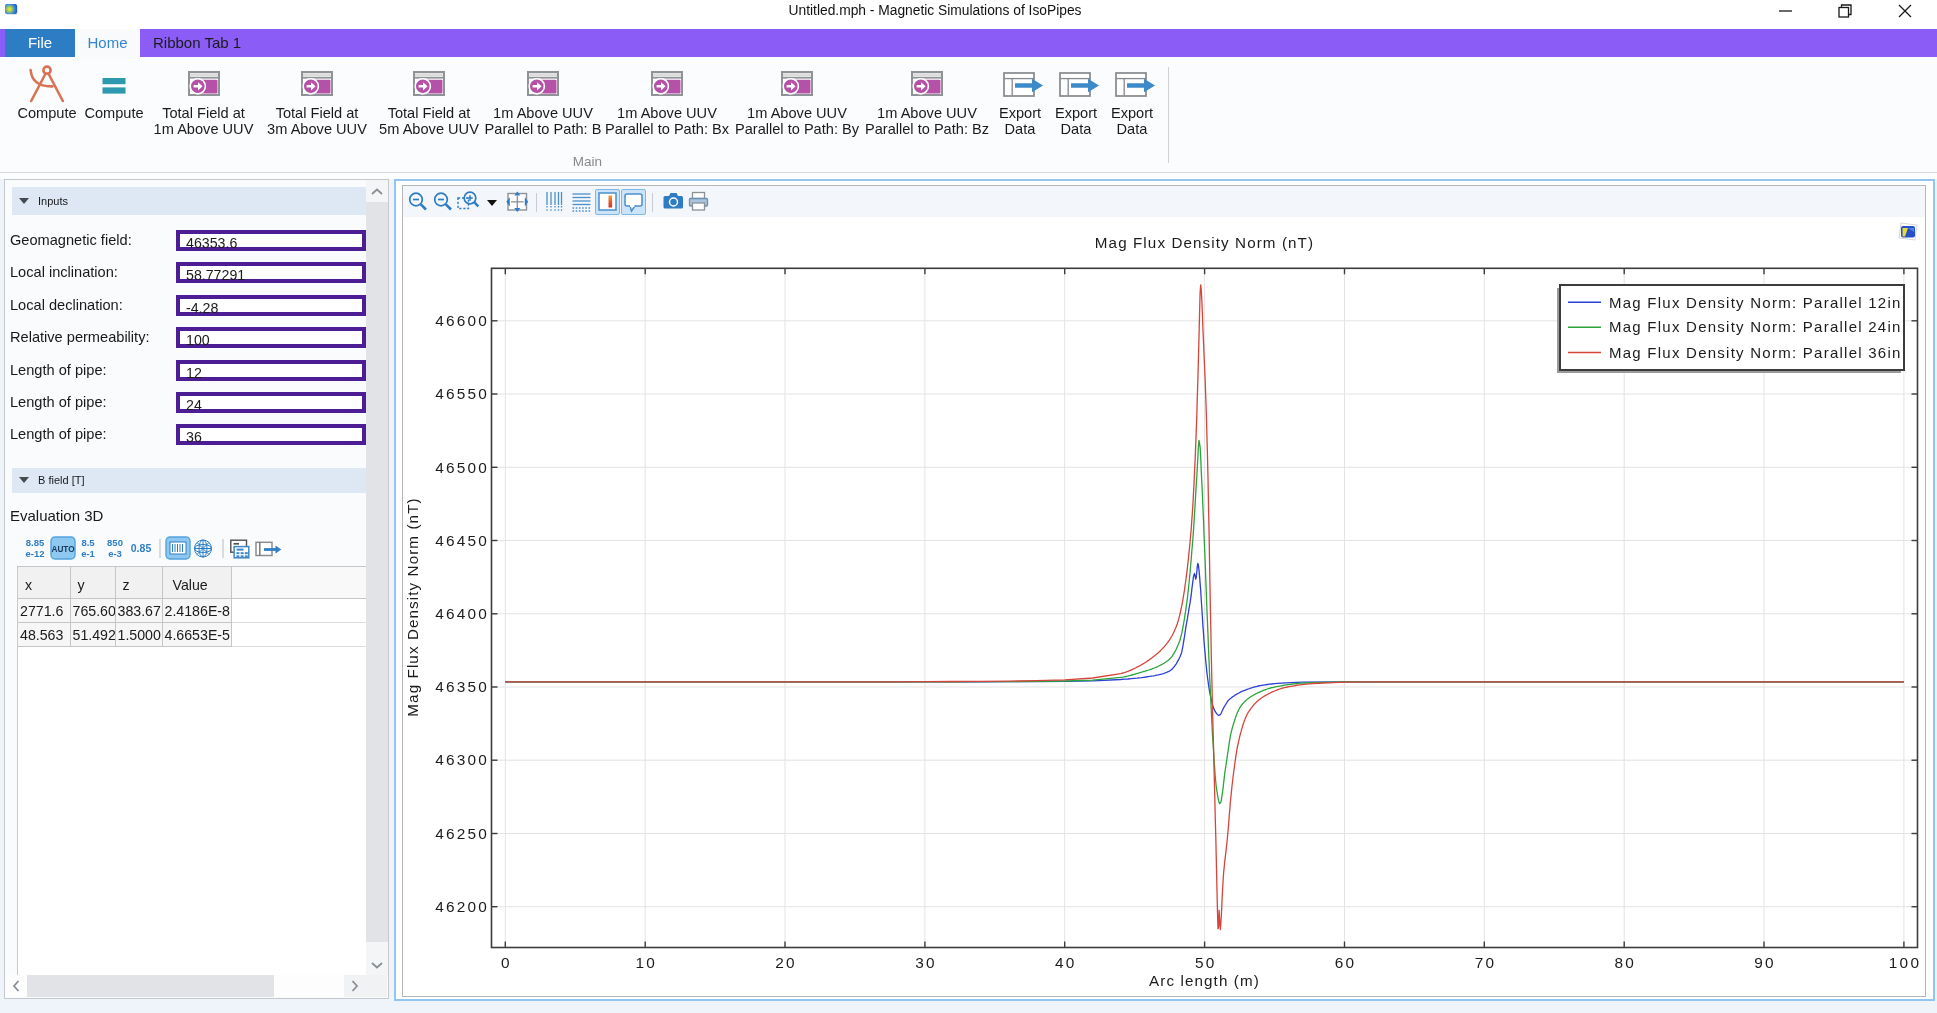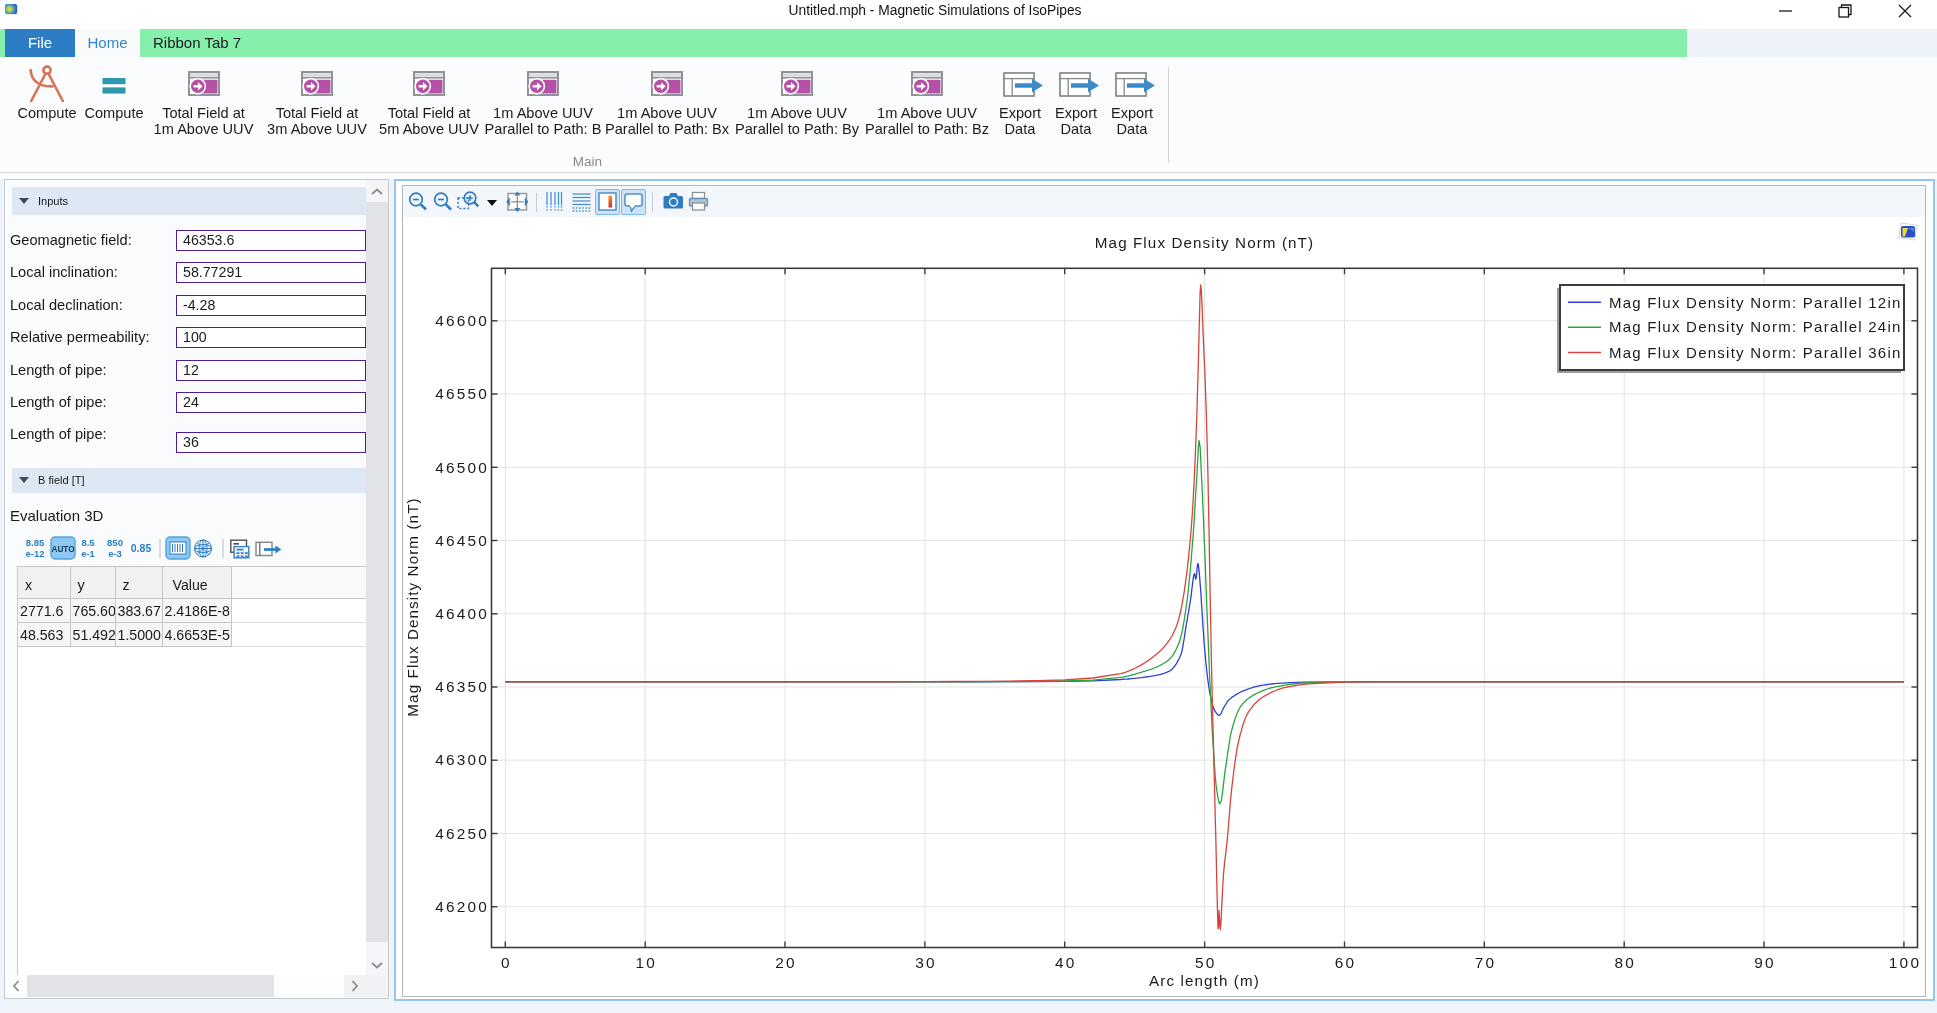--- a/index.html
+++ b/index.html
@@ -9,42 +9,42 @@
 
 
 #titlebar { left:0; top:0; width:1937px; height:29px; background:#ffffff; }
 #apptitle { left:0; top:3px; width:1870px; text-align:center; font-size:13.8px; color:#121212; }
 #appicon { left:5px; top:4px; width:12px; height:10px; border-radius:2px;
   background:radial-gradient(circle at 38% 52%, #f6e23a 0%, #b8d53a 22%, #3a8fd8 55%, #1a3bb0 95%); box-shadow:1px 1px 0 0 #dfe3e8; }
 .wbtn { top:4px; width:14px; height:14px; }
 svg.wctl { display:block; }
 
 
-#tabrow { left:0; top:29px; width:1687px; height:28px; background:#86efac; }
+#tabrow { left:0; top:29px; width:1937px; height:28px; background:#8b5cf6; }
 #tab-file { left:5px; top:0; width:70px; height:28px; background:#2d7dc4; color:#fff; font-size:15px; text-align:center; line-height:28px; }
 #tab-home { left:75px; top:0; width:65px; height:28px; background:#f9fafb; color:#3286d2; font-size:15px; text-align:center; line-height:28px; }
 #tab-r1 { left:140px; top:0; height:28px; color:#1b1b1b; font-size:15px; line-height:28px; padding-left:13px; }
 
 
 #ribbon { left:0; top:57px; width:1937px; height:116px; background:#fbfcfd; border-bottom:1px solid #d7d7d7; }
 .rbtn { position:absolute; top:0; height:116px; text-align:center; }
 .rlabel { position:absolute; top:48px; width:100%; text-align:center; font-size:14.6px; line-height:16.2px; color:#1b1b1b; }
 .ricon { position:absolute; top:14px; left:50%; transform:translateX(-50%); }
 #mainlbl { left:400px; top:97px; width:375px; text-align:center; font-size:13.5px; color:#8a8a8a; }
 #rsep { left:1168px; top:10px; width:1px; height:96px; background:#d2d2d2; }
 
 
 #content { left:0; top:173px; width:1937px; height:840px; background:#eff3fa; }
 
 
 #lpanel { left:4px; top:6px; width:385px; height:820px; background:#fafbfd; border:1px solid #c5c8cc; }
 .sechdr { position:absolute; left:7px; width:355px; height:28px; background:#dee8f4; font-size:11px; color:#16181a; line-height:28px; }
 .sechdr .tri { display:inline-block; width:0; height:0; border-left:5px solid transparent; border-right:5px solid transparent; border-top:6px solid #444a50; margin:0 9px 1px 7px; }
 .flabel { position:absolute; left:5px; font-size:14.6px; color:#17191b; }
-.fbox { position:absolute; left:171px; width:190px; height:21px; background:#fff; border:1px solid #4c1d95; font-size:14.2px; line-height:19px; padding-left:6px; }
+.fbox { position:absolute; left:171px; width:190px; height:21px; background:#fff; border:4px solid #4c1d95; font-size:14.2px; line-height:19px; padding-left:6px; }
 
 
 #vsb { position:absolute; right:0px; top:0; width:22px; height:797px; background:#f4f5f7; }
 #vsb .thumb { position:absolute; left:0; top:22px; width:22px; height:740px; background:#e2e3e6; }
 #hsb { position:absolute; left:0; bottom:1px; height:22px; width:361px; background:#fdfdfe; }
 #hsb .thumb { position:absolute; left:22px; top:0; height:22px; width:247px; background:#e2e3e6; }
 #hsb .rbtnbox { position:absolute; right:0; top:0; width:22px; height:22px; background:#f1f2f4; }
 
 
 #etable { position:absolute; left:12px; top:386px; width:350px; height:412px; background:#fff; border-left:1px solid #c9c9c9; }
@@ -82,21 +82,21 @@
   <div class="abs wbtn" style="left:1898px;">
       <svg class="wctl" width="14" height="14">
         <path d="M1 1 L13 13 M13 1 L1 13" fill="none" stroke="#1a1a1a" stroke-width="1.3"></path>
       </svg>
     </div>
 </div>
 
 <div id="tabrow" class="abs">
   <div id="tab-file" class="abs">File</div>
   <div id="tab-home" class="abs">Home</div>
-  <div id="tab-r1" class="abs">Ribbon Tab 7</div>
+  <div id="tab-r1" class="abs">Ribbon Tab 1</div>
 </div>
 
 <svg width="0" height="0" style="position:absolute">
 <defs>
 <symbol id="i-mag" viewBox="0 0 32 25">
   <rect x="1" y="1" width="30" height="23" fill="#fff" stroke="#8f9296" stroke-width="2"></rect>
   <rect x="2" y="2.2" width="28" height="3.6" fill="#dcdcdc"></rect>
   <line x1="2" y1="6.8" x2="30" y2="6.8" stroke="#8f9296" stroke-width="1.6"></line>
   <rect x="12.5" y="8.8" width="17" height="13.7" rx="1" fill="#b551a6"></rect>
   <circle cx="9.8" cy="15.3" r="7.6" fill="#b551a6" stroke="#fff" stroke-width="1.6"></circle>
@@ -206,21 +206,21 @@
       <div class="fbox" style="top:82px;">58.77291</div>
     <div class="flabel" style="top:117px;">Local declination:</div>
       <div class="fbox" style="top:115px;">-4.28</div>
     <div class="flabel" style="top:149px;">Relative permeability:</div>
       <div class="fbox" style="top:147px;">100</div>
     <div class="flabel" style="top:182px;">Length of pipe:</div>
       <div class="fbox" style="top:180px;">12</div>
     <div class="flabel" style="top:214px;">Length of pipe:</div>
       <div class="fbox" style="top:212px;">24</div>
     <div class="flabel" style="top:246px;">Length of pipe:</div>
-      <div class="fbox" style="top:252px;">36</div>
+      <div class="fbox" style="top:244px;">36</div>
     <div class="sechdr" style="top:288px;height:25px;line-height:25px;"><span class="tri"></span>B field [T]</div>
     <div class="flabel" style="top:327px;font-size:15px;">Evaluation 3D</div>
     <div id="minitb" style="position:absolute;left:13px;top:356px;width:280px;height:24px;">
       <svg width="280" height="24" style="display:block">
         <g font-family="Liberation Sans, sans-serif" font-size="9.5" font-weight="bold" fill="#2d7ec6" text-anchor="middle">
           <text x="17" y="10">8.85</text>
             <text x="17" y="21">e-12</text>
           <rect x="33" y="1" width="24" height="22" rx="4" fill="#8ec7f0" stroke="#51a4dd" stroke-width="1.4"></rect>
           <text x="45" y="16" font-size="8.2" fill="#1c3c60">AUTO</text>
           <text x="70" y="10">8.5</text>

